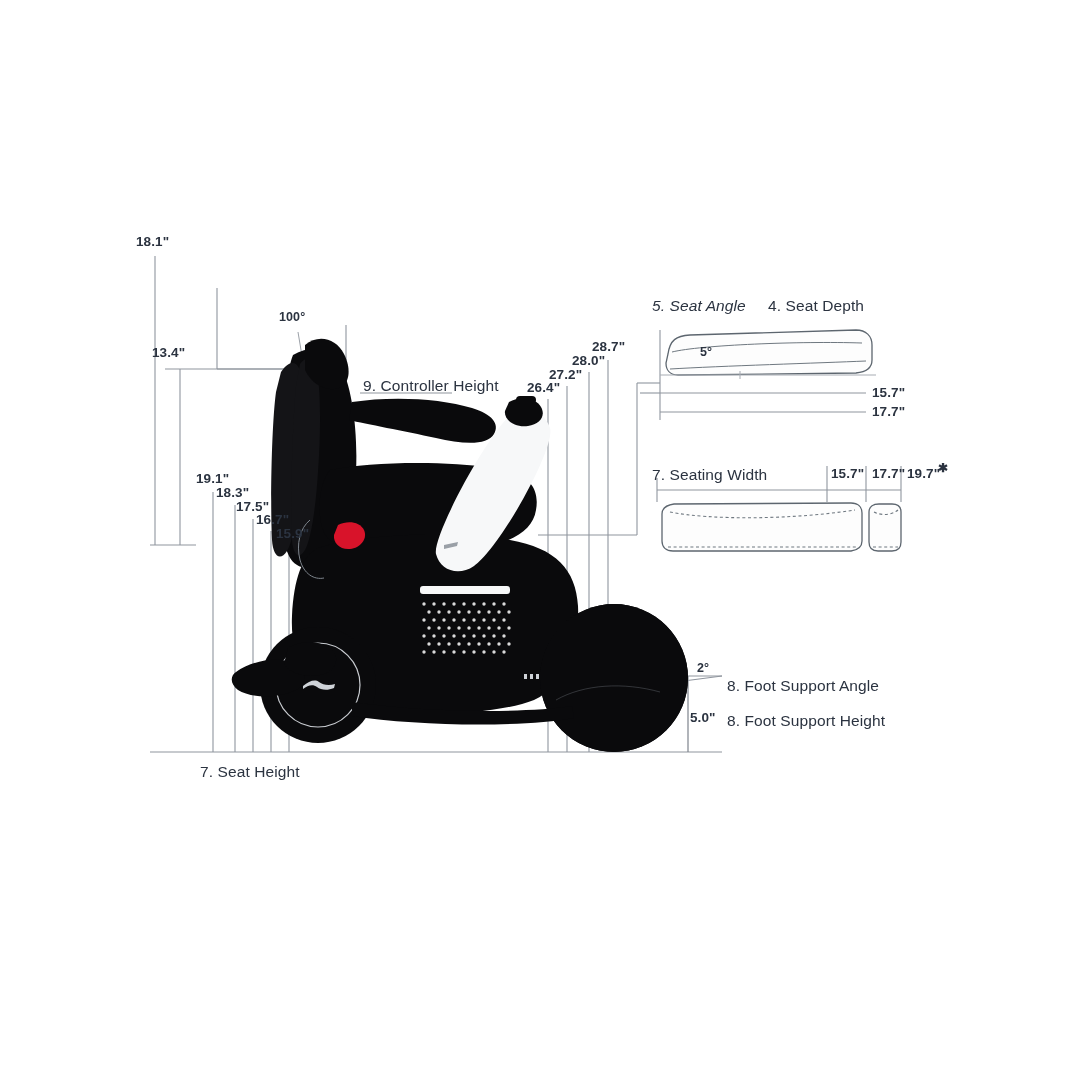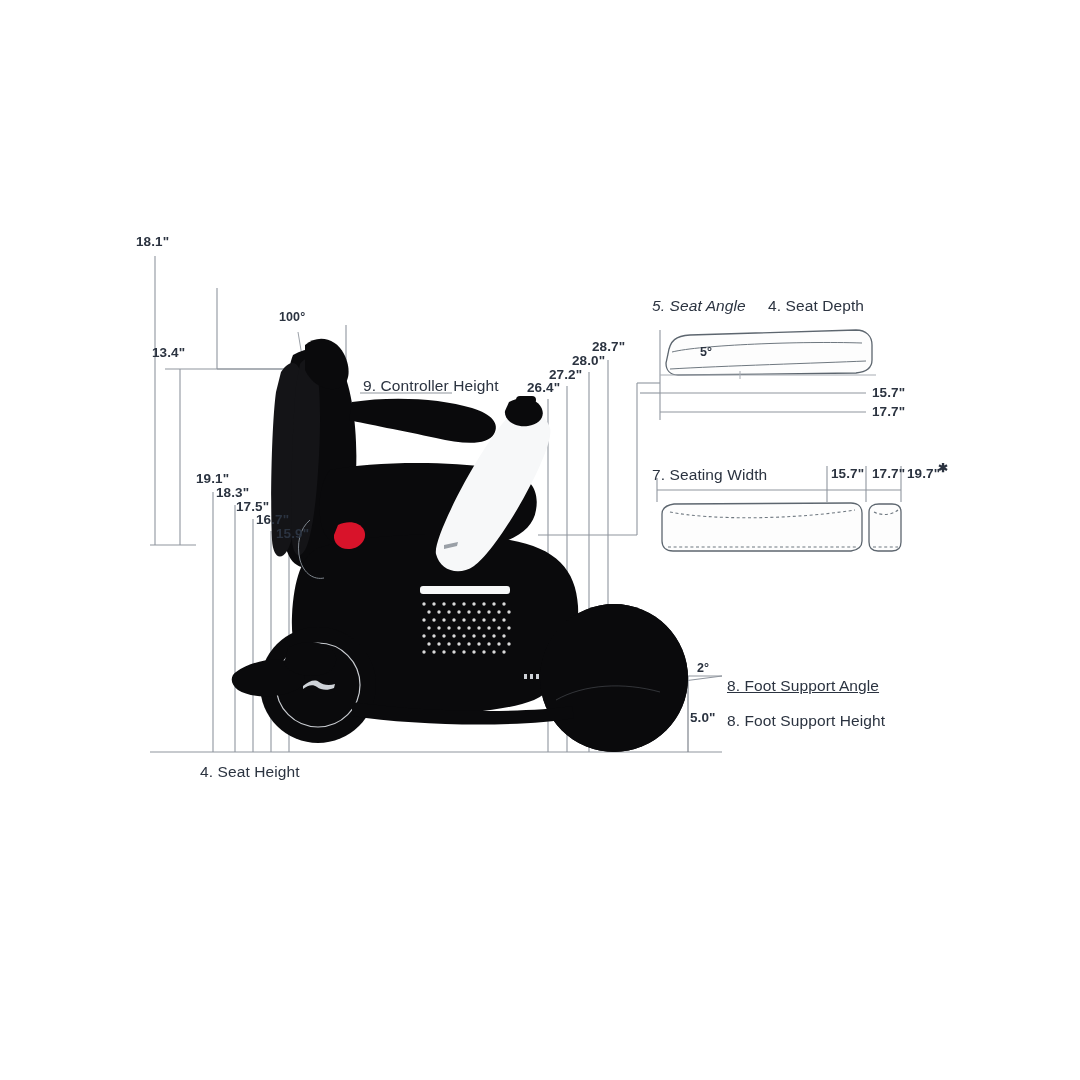--- a/index.html
+++ b/index.html
@@ -312,29 +312,29 @@
   <div class="lbl dim" style="left:592px; top:339px;">28.7"</div>
 
   <div class="lbl ang" style="left:271px; top:310px;margin-left:8px;">100°</div>
   <div class="lbl ang" style="left:700px; top:345px;">5°</div>
   <div class="lbl ang" style="left:697px; top:661px;">2°</div>
 
 
 
   <div class="lbl title" style="left:363px; top:376px;">9. Controller Height</div>
 
-  <div class="lbl title" style="left:200px; top:762px;">4. Seat Height</div>
+  <div class="lbl title" style="left:200px; top:762px;">7. Seat Height</div>
 
   <div class="lbl title" style="left:652px; top:296px;font-style:italic;">5. Seat Angle</div>
 
   <div class="lbl title" style="left:768px; top:296px;">4. Seat Depth</div>
 
   <div class="lbl title" style="left:652px; top:441px;margin-top:24px;">7. Seating Width</div>
 
-  <div class="lbl title" style="left:727px; top:676px;text-decoration:underline;">8. Foot Support Angle</div>
+  <div class="lbl title" style="left:727px; top:676px;">8. Foot Support Angle</div>
 
   <div class="lbl title" style="left:727px; top:711px;">8. Foot Support Height</div>
 
   <div class="lbl dim" style="left:872px; top:385px;">15.7"</div>
   <div class="lbl dim" style="left:872px; top:404px;">17.7"</div>
 
   <div class="lbl dim" style="left:831px; top:466px;">15.7"</div>
   <div class="lbl dim" style="left:872px; top:466px;">17.7"</div>
   <div class="lbl dim" style="left:907px; top:466px;">19.7"</div>
   <div class="lbl dim star" style="left:938px; top:461px;">✱</div>

